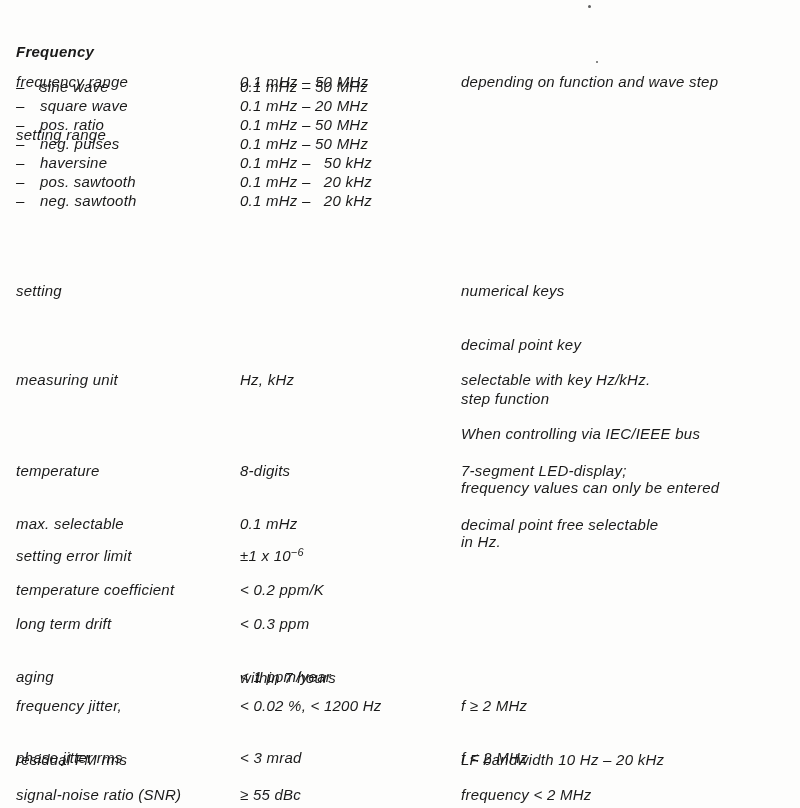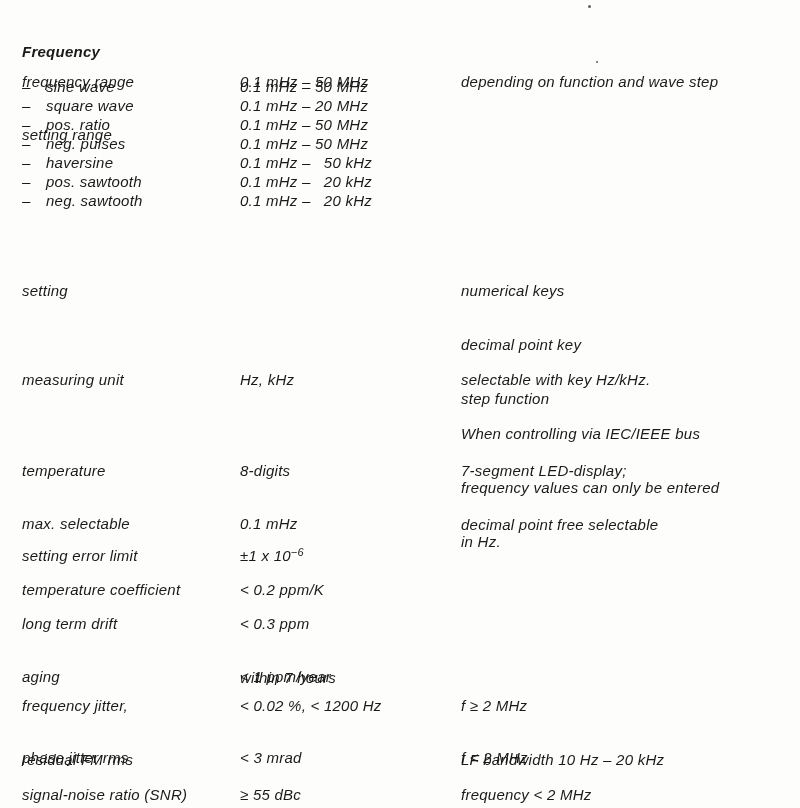--- a/index.html
+++ b/index.html
@@ -11,21 +11,21 @@
   .page {
     position: relative;
     width: 800px; height: 808px;
     overflow: hidden;
     color: #1a1a1a;
     font-size: 15px;
     letter-spacing: 0.25px;
   }
   .grp { position: absolute; left: 0; width: 704px; font-style: italic; }
   .col { position: absolute; top: 0; white-space: pre; }
-  .c1 { left: 22px; }
+  .c1 { left: 16px; }
   .c2 { left: 240px; }
   .c3 { left: 461px; }
   .line { line-height: 19px; }
   .lh20 .line { line-height: 20px; }
   .lh21 .line { line-height: 21px; }
   .bold { font-weight: 400; }
   .title { font-weight: 700; }
   .wrow { position: relative; height: 19px; }
   .dash { display: inline-block; width: 24px; }
   sup { font-size: 11px; line-height: 0; vertical-align: 5px; }

